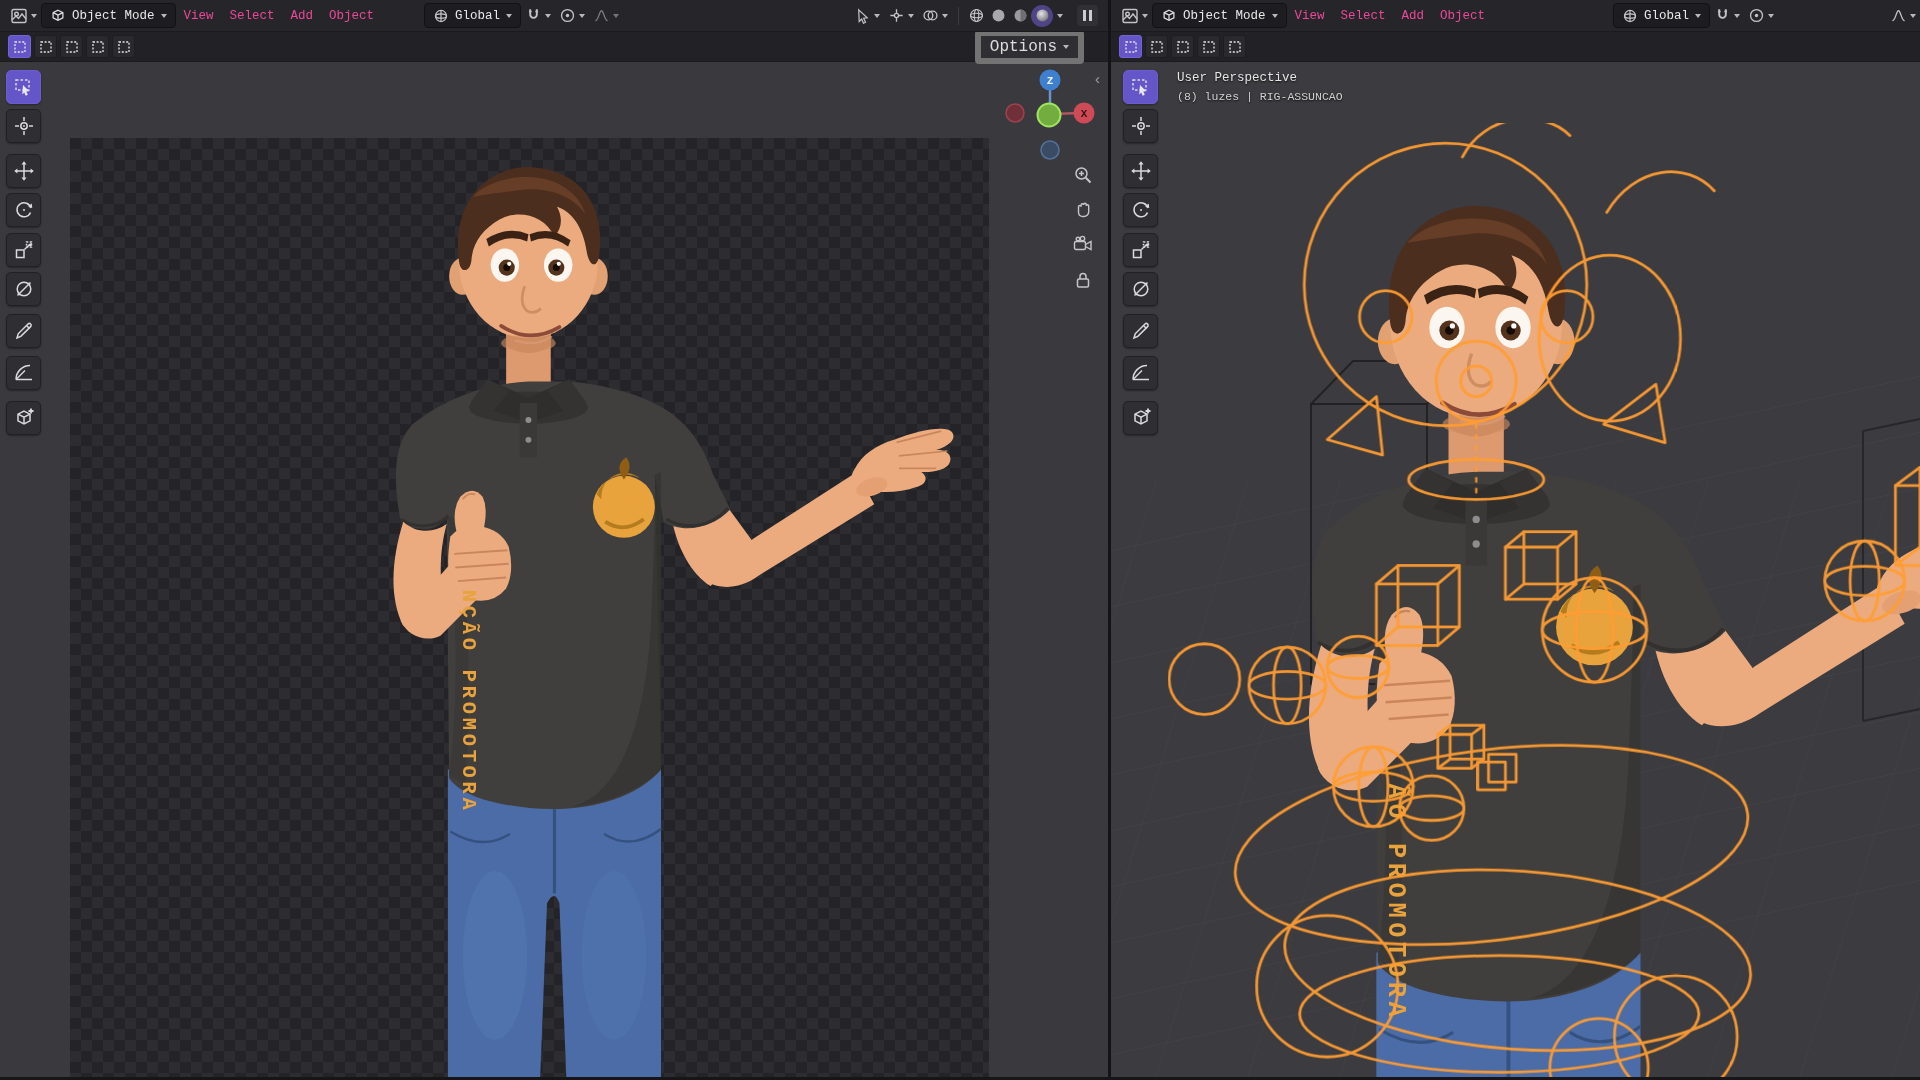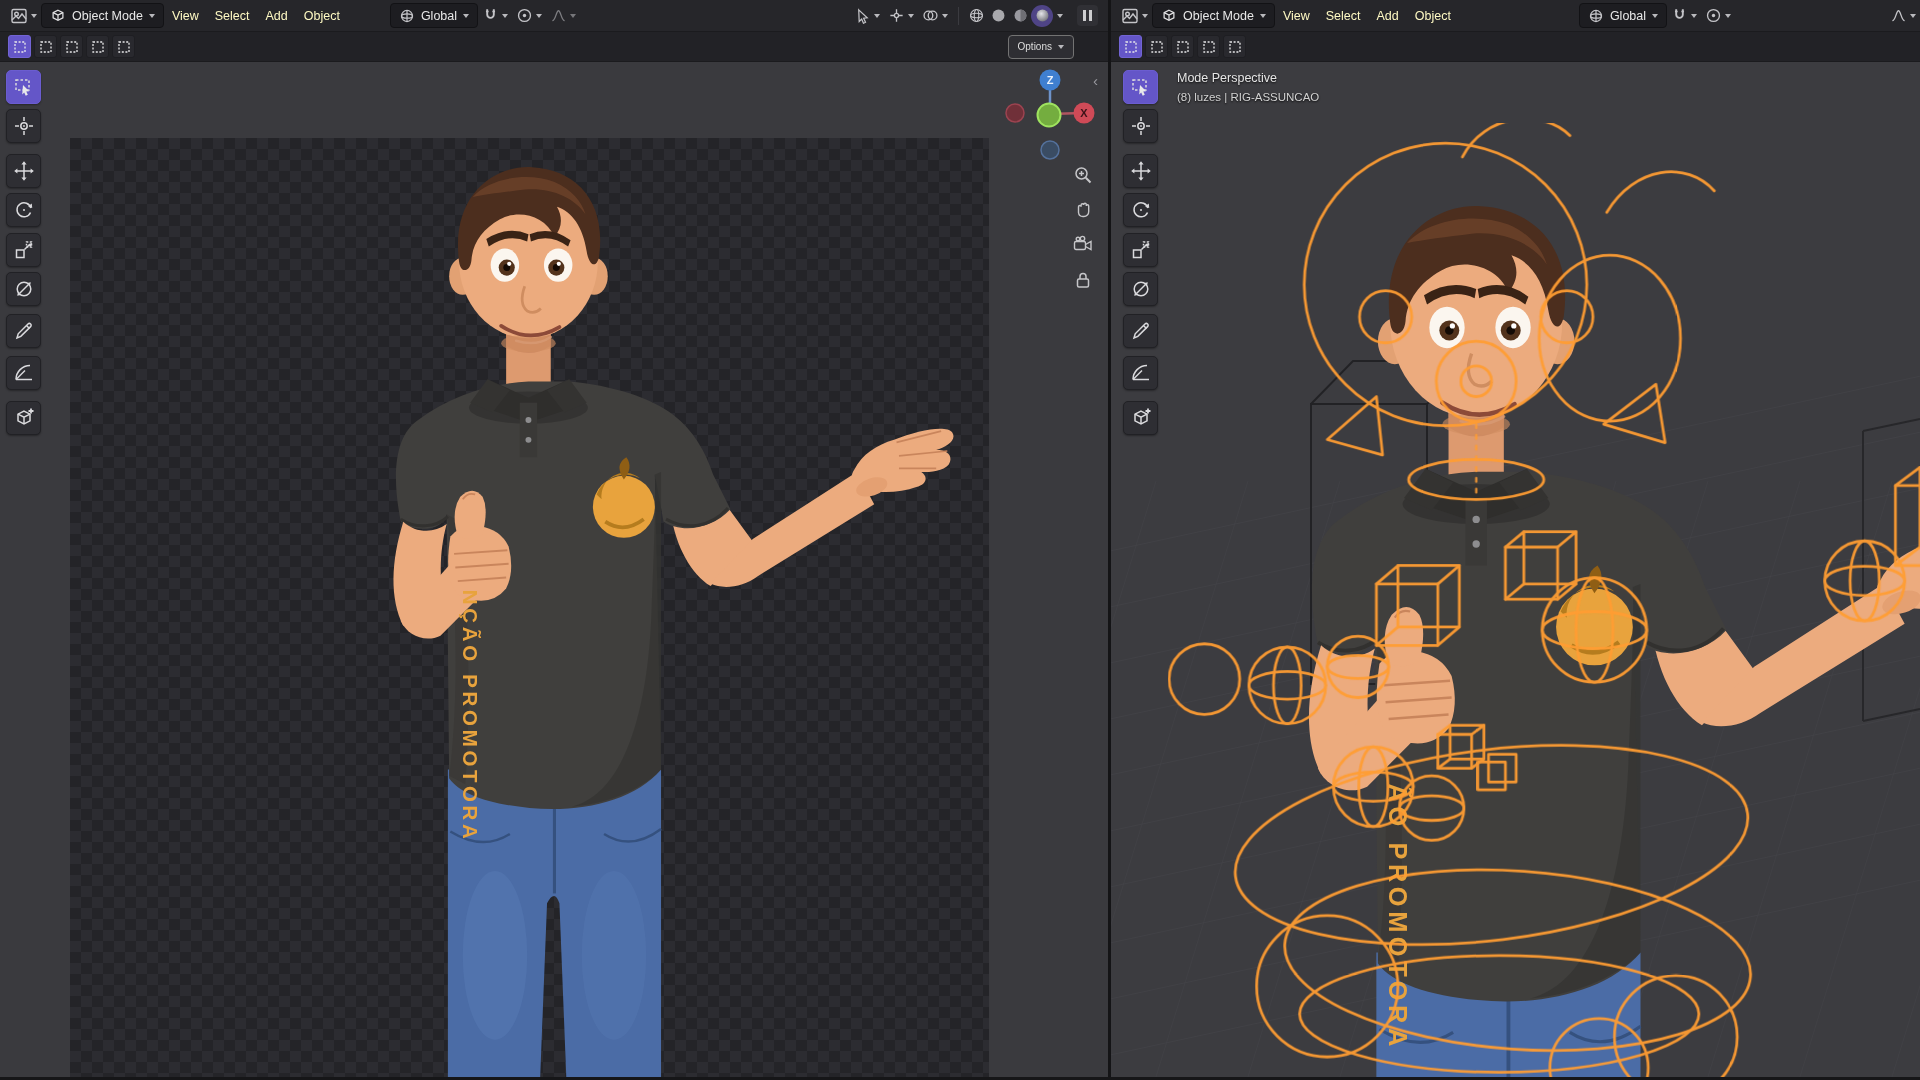--- a/index.html
+++ b/index.html
@@ -1,17 +1,17 @@
 <!DOCTYPE html>
 <html><head>
 <meta charset="utf-8">
 <style>
   html,body{margin:0;padding:0;background:#000;}
   .screen{position:relative;width:1920px;height:1080px;overflow:hidden;background:#18181b;
-          font-family:Liberation Sans, sans-serif;}
+          font-family:Liberation Mono, monospace;}
   .editor{position:absolute;top:0;height:1080px;overflow:hidden;}
   #editor-left{left:0;width:1108px;background:#39393d;}
   #editor-right{left:1111px;width:809px;background:#3c3c40;}
   .divider{position:absolute;left:1108px;top:0;width:3px;height:1080px;background:#141416;z-index:60;}
   .bottom-strip{position:absolute;left:0;bottom:0;width:1920px;height:3px;background:#161618;z-index:60;}
 
   .vp-header{position:absolute;top:0;left:0;right:0;height:31px;background:#26262a;
              border-bottom:1px solid #1b1b1e;display:flex;align-items:center;padding:0 6px;
              z-index:20;color:#d4d4d4;font-size:12.5px;overflow:hidden;white-space:nowrap;}
   .vp-header > *{flex-shrink:0;}
@@ -23,38 +23,38 @@
   .checker{position:absolute;left:70px;top:77px;width:919px;height:942px;background-color:#242428;
            background-image:conic-gradient(#2c2c31 25%,#242428 25% 50%,#2c2c31 50% 75%,#242428 75%);
            background-size:22px 22px;}
   .char-svg{position:absolute;}
   #char-left{left:262px;top:39px;width:694px;height:992px;}
   #char-right{left:35px;top:62px;width:860px;height:1229px;}
   .scene-svg{position:absolute;left:0;top:0;}
 
   .hdr-pill{background:#1d1d21;border:1px solid #121215;height:23px;display:flex;align-items:center;
             gap:6px;padding:0 8px;border-radius:4px;color:#e8e8e8;}
-  .menu-item{padding:0 8px;height:23px;display:flex;align-items:center;border-radius:4px;color:#fef9c3;}
+  .menu-item{padding:0 8px;height:23px;display:flex;align-items:center;border-radius:4px;color:#ec4899;}
   .chev{width:0;height:0;border-left:3.5px solid transparent;border-right:3.5px solid transparent;
         border-top:4.5px solid #b9b9bd;}
   .icon-grp{display:flex;align-items:center;gap:3px;padding:0 4px;}
   .sep{width:1px;height:18px;background:#3b3b40;margin:0 6px;}
   .shade-btn{width:22px;height:22px;border-radius:11px;display:flex;align-items:center;justify-content:center;}
   .shade-btn.active{background:#4f4486;}
   .pause-btn{display:flex;gap:3px;margin-left:10px;margin-right:4px;padding:5px 6px;border-radius:4px;background:#303035;}
   .pause-bar{width:3px;height:11px;background:#cdcdcf;}
   .ml-gap{margin-left:42px;}
   .ml-gap-r{margin-left:120px;}
   .ml-auto{margin-left:auto;}
 
   .selmode-btn{width:21px;height:21px;background:#29292e;border:1px solid #1e1e22;border-radius:3px;
                display:flex;align-items:center;justify-content:center;margin-right:3px;}
   .selmode-btn.active{background:#6456c8;border-color:#7264d4;}
-  .options-btn{margin-left:auto;margin-right:26px;height:22px;background:#2e2e33;border:1px solid #737373;
-               border-radius:4px;display:flex;align-items:center;gap:6px;padding:0 9px;color:#dedede;font-size:10px;}
+  .options-btn{margin-left:auto;margin-right:16px;height:22px;background:#2e2e33;border:6px solid #737373;
+               border-radius:4px;display:flex;align-items:center;gap:6px;padding:0 9px;color:#dedede;font-size:16px;}
 
   .toolbar{position:absolute;left:6px;top:70px;width:37px;display:flex;flex-direction:column;z-index:15;}
   #editor-right .toolbar{left:12px;}
   .tool-btn{width:35px;height:34px;background:#2e2e33;border:1px solid #212125;border-radius:5px;
             display:flex;align-items:center;justify-content:center;box-sizing:border-box;
             box-shadow:0 1px 2px rgba(0,0,0,.35);}
   .tool-btn.active{background:#6456c8;border-color:#6b5dd0;}
   .mt5{margin-top:5px}.mt11{margin-top:11px}.mt6{margin-top:6px}.mt8{margin-top:8px}
 
   .nav-gizmo{position:absolute;left:1002px;top:66px;width:96px;height:96px;z-index:15;}
@@ -673,21 +673,21 @@
               <rect x="504" y="224" width="52" height="52"></rect>
             <path d="M488,236 L504,224 M540,236 L556,224 M488,288 L504,276 M540,288 L556,276"></path>
           </g>
           <ellipse cx="230" cy="580" rx="130" ry="38"></ellipse>
           <circle cx="345" cy="595" r="40"></circle>
           <circle cx="295" cy="615" r="32"></circle>
         </g>
       </svg>
 
       <div class="vp-overlay-text">
-        <div>Mode Perspective</div>
+        <div>User Perspective</div>
         <div class="line2">(8) luzes | RIG-ASSUNCAO</div>
       </div>
     </div>
 
     <div class="toolbar">
       <div class="tool-btn active">
           <svg width="22" height="22" viewBox="0 0 22 22">
             <use href="#i-select"></use>
           </svg>
         </div>

